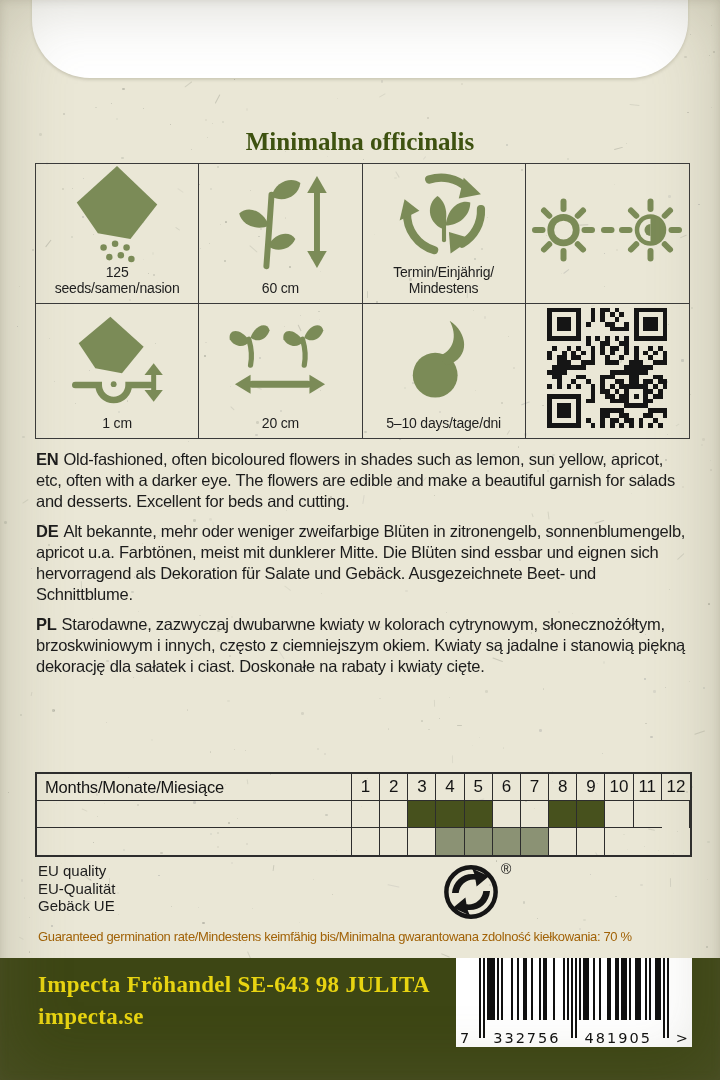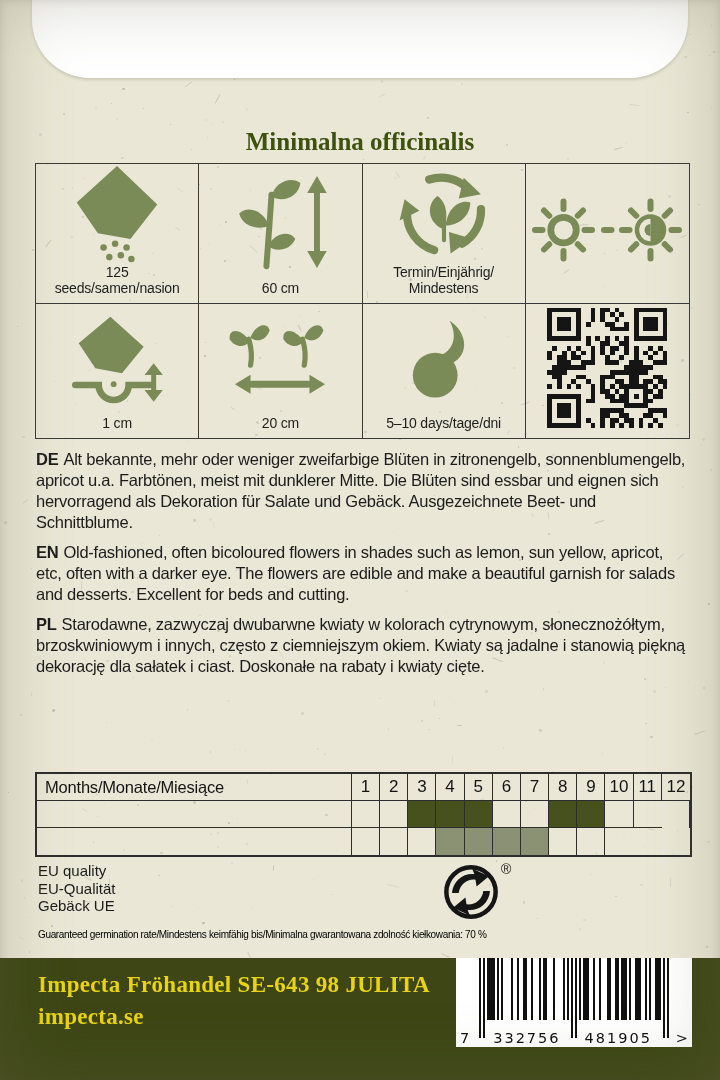--- a/index.html
+++ b/index.html
@@ -35,22 +35,22 @@
   .cal-cell{border-right:1px solid #2d2d2d;border-bottom:1px solid #2d2d2d;
     display:flex;align-items:center;justify-content:center;}
   .cal-cell.lab{justify-content:flex-start;padding-left:8px;font-size:16.5px;letter-spacing:-0.2px;}
   .cal-cell.no-r{border-right:none;}
   .cal-cell.no-b{border-bottom:none;}
   .cal-cell.mo{font-size:17px;}
   
   .quality{position:absolute;left:38px;top:862px;z-index:3;font-size:15px;line-height:17.5px;color:#1c1c1c;}
   .green-dot{position:absolute;left:443px;top:864px;z-index:3;width:80px;height:62px;}
   .green-dot .reg{position:absolute;left:58px;top:-3px;font-size:14px;color:#141414;}
-  .germ-note{position:absolute;left:38px;top:929px;width:668px;z-index:3;font-size:10px;
-    letter-spacing:-0.35px;color:#000000;}
+  .germ-note{position:absolute;left:38px;top:929px;width:668px;z-index:3;font-size:13px;
+    letter-spacing:-0.35px;color:#a16207;}
   
   .footer{position:absolute;left:0;top:958px;width:720px;height:122px;background:var(--footer_bg);z-index:5;}
   .footer .ftxt{position:absolute;left:38px;font-family:"Liberation Serif",serif;font-weight:bold;
     font-size:23px;color:var(--footer_text);letter-spacing:0.3px;}
   .footer .address{top:14px;}
   .footer .website{top:46px;}
   .barcode{position:absolute;left:456px;top:0;width:236px;height:89px;background:#fff;z-index:6;}
   .bars{position:absolute;left:23px;top:0;width:190px;height:82px;}
   .bars i{position:absolute;top:0;background:#101010;display:block;}
   .bc-digits{position:absolute;left:0;right:0;bottom:1px;display:flex;justify-content:space-between;
@@ -1251,22 +1251,22 @@
             <i class="d"></i>
             <i></i>
             <i class="d"></i>
             <i></i>
           </div>
       </div>
     </div>
   </div>
 
   <div class="descriptions">
+    <p><b>EN</b><span>Old-fashioned, often bicoloured flowers in shades such as lemon, sun yellow, apricot, etc, often with a darker eye. The flowers are edible and make a beautiful garnish for salads and desserts. Excellent for beds and cutting.</span></p>
     <p><b>DE</b><span>Alt bekannte, mehr oder weniger zweifarbige Blüten in zitronengelb, sonnenblumengelb, apricot u.a. Farbtönen, meist mit dunklerer Mitte. Die Blüten sind essbar und eignen sich hervorragend als Dekoration für Salate und Gebäck. Ausgezeichnete Beet- und Schnittblume.</span></p>
-    <p><b>EN</b><span>Old-fashioned, often bicoloured flowers in shades such as lemon, sun yellow, apricot, etc, often with a darker eye. The flowers are edible and make a beautiful garnish for salads and desserts. Excellent for beds and cutting.</span></p>
     <p><b>PL</b><span>Starodawne, zazwyczaj dwubarwne kwiaty w kolorach cytrynowym, słonecznożółtym, brzoskwiniowym i innych, często z ciemniejszym okiem. Kwiaty są jadalne i stanowią piękną dekorację dla sałatek i ciast. Doskonałe na rabaty i kwiaty cięte.</span></p>
   </div>
 
   <div class="calendar" id="calendar">
       <div class="cal-cell lab">Months/Monate/Miesiące</div>
       <div class="cal-cell mo">1</div>
       <div class="cal-cell mo">2</div>
       <div class="cal-cell mo">3</div>
       <div class="cal-cell mo">4</div>
       <div class="cal-cell mo">5</div>

